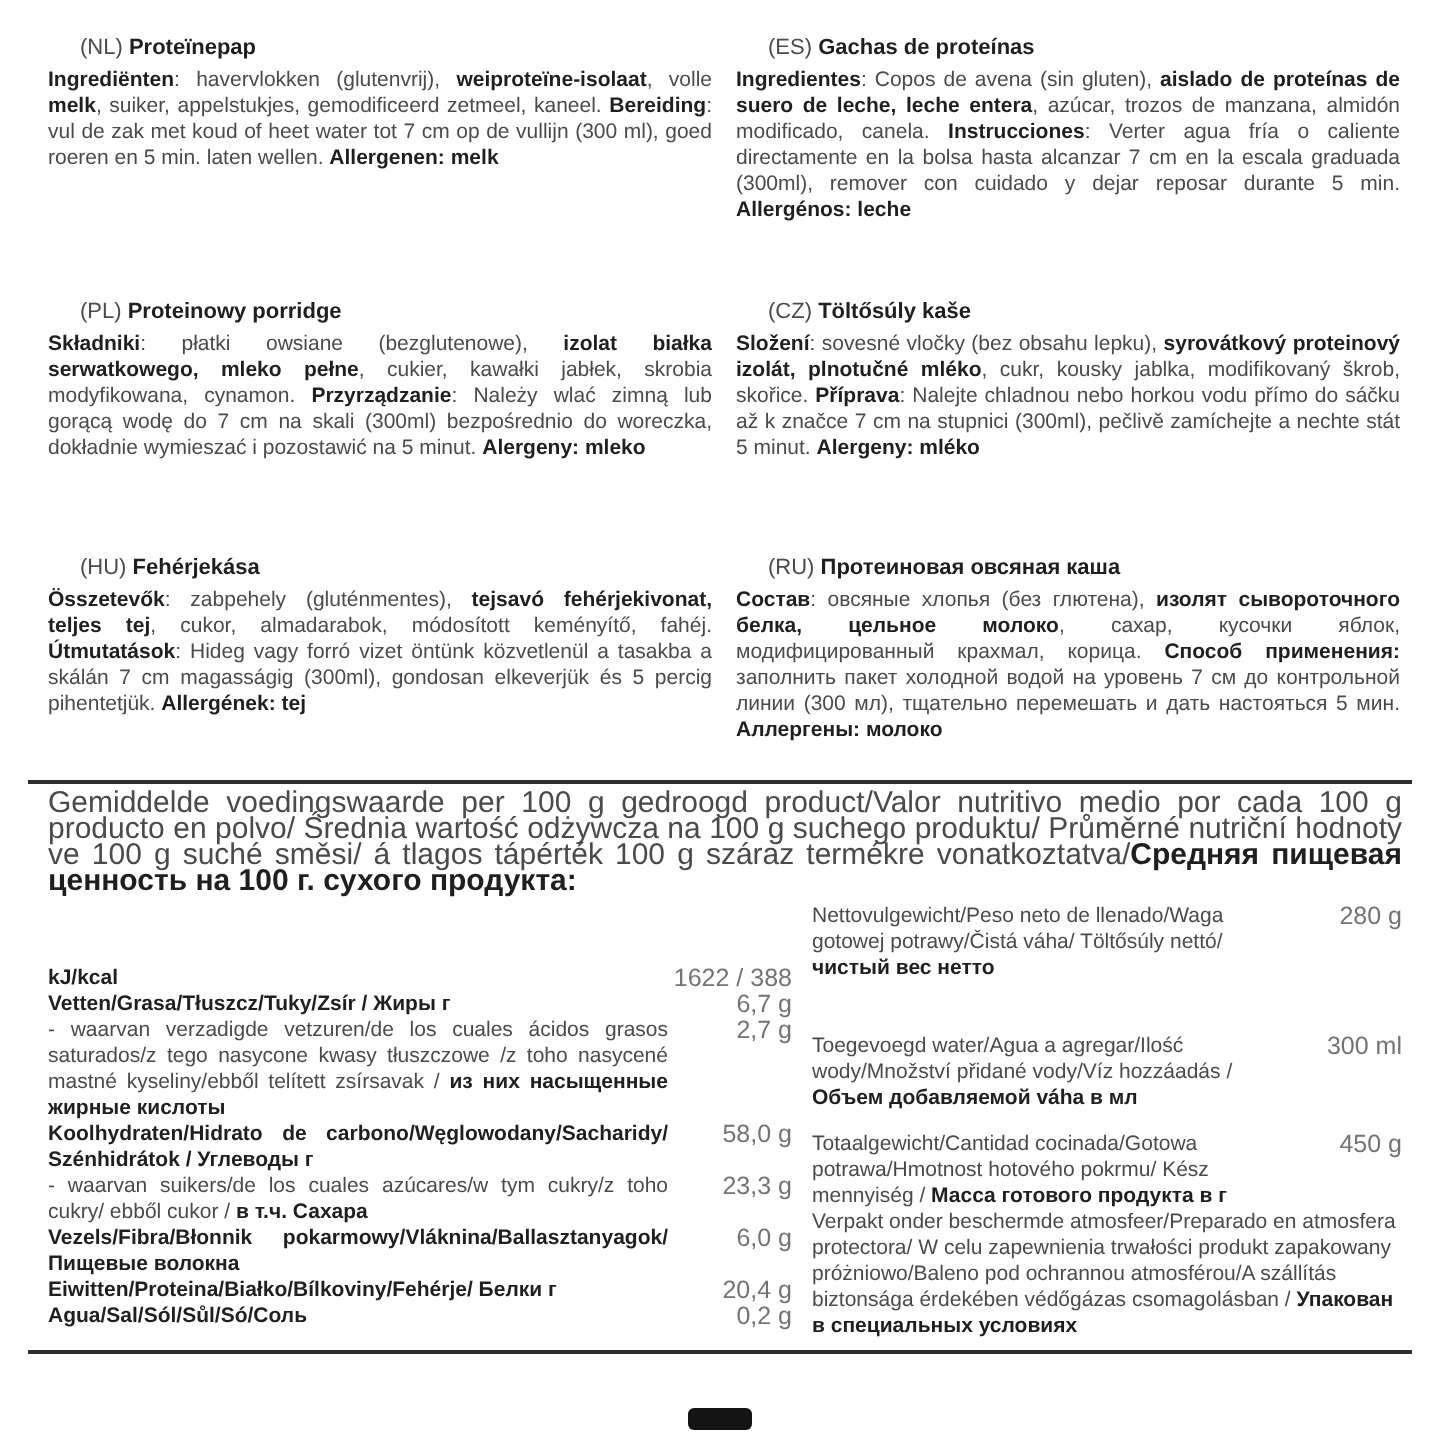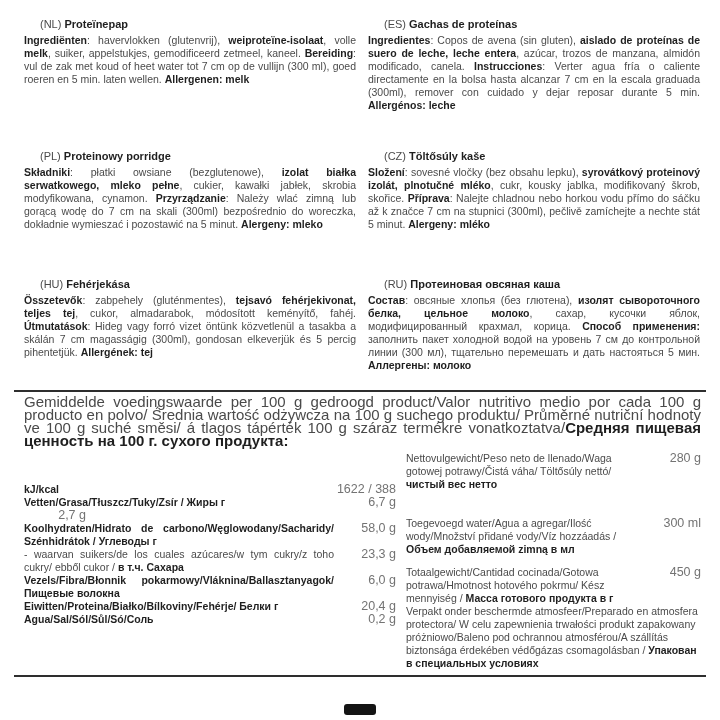--- a/index.html
+++ b/index.html
@@ -135,20 +135,21 @@
   <div class="table-left">
     <div class="nrow bold">
       <div class="lbl"><span class="b">kJ/kcal</span></div>
       <div class="val">1622 / 388</div>
     </div>
     <div class="nrow bold">
       <div class="lbl"><span class="b">Vetten/Grasa/Tłuszcz/Tuky/Zsír / Жиры г</span></div>
       <div class="val">6,7 g</div>
     </div>
     <div class="nrow">
+      <div class="lbl"><span>- waarvan verzadigde vetzuren/de los cuales ácidos grasos saturados/z tego nasycone kwasy tłuszczowe /z toho nasycené mastné kyseliny/ebből telített zsírsavak / </span><span class="b">из них насыщенные жирные кислоты</span></div>
       <div class="val">2,7 g</div>
     </div>
     <div class="nrow bold">
       <div class="lbl"><span class="b">Koolhydraten/Hidrato de carbono/Węglowodany/Sacharidy/ Szénhidrátok / Углеводы г</span></div>
       <div class="val">58,0 g</div>
     </div>
     <div class="nrow">
       <div class="lbl"><span>- waarvan suikers/de los cuales azúcares/w tym cukry/z toho cukry/ ebből cukor / </span><span class="b">в т.ч. Сахара</span></div>
       <div class="val">23,3 g</div>
     </div>
@@ -165,21 +166,21 @@
       <div class="val">0,2 g</div>
     </div>
   </div>
 
   <div class="table-right">
     <div class="nrow gap-lg">
       <div class="lbl"><span>Nettovulgewicht/Peso neto de llenado/Waga gotowej potrawy/Čistá váha/ Töltősúly nettó/ </span><span class="b">чистый вес нетто</span></div>
       <div class="val">280 g</div>
     </div>
     <div class="nrow gap-sm">
-      <div class="lbl"><span>Toegevoegd water/Agua a agregar/Ilość wody/Množství přidané vody/Víz hozzáadás / </span><span class="b">Объем добавляемой zimną в мл</span></div>
+      <div class="lbl"><span>Toegevoegd water/Agua a agregar/Ilość wody/Množství přidané vody/Víz hozzáadás / </span><span class="b">Объем добавляемой váha в мл</span></div>
       <div class="val">300 ml</div>
     </div>
     <div class="nrow">
       <div class="lbl"><span>Totaalgewicht/Cantidad cocinada/Gotowa potrawa/Hmotnost hotového pokrmu/ Kész mennyiség / </span><span class="b">Масса готового продукта в г</span></div>
       <div class="val">450 g</div>
     </div>
     <div class="nrow noval">
       <div class="lbl"><span>Verpakt onder beschermde atmosfeer/Preparado en atmosfera protectora/ W celu zapewnienia trwałości produkt zapakowany próżniowo/Baleno pod ochrannou atmosférou/A szállítás biztonsága érdekében védőgázas csomagolásban / </span><span class="b">Упакован в специальных условиях</span></div>
 
     </div>

